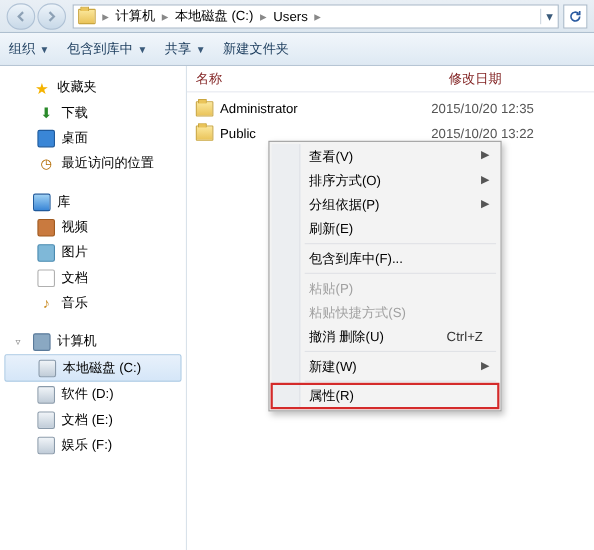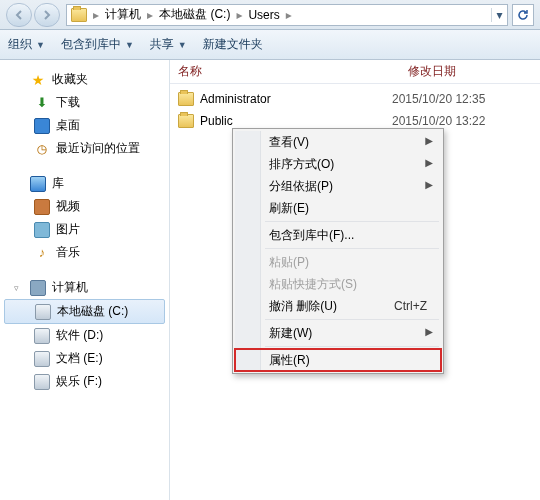--- a/index.html
+++ b/index.html
@@ -42,21 +42,21 @@
 .col-headers { display: flex; height: 24px; border-bottom: 1px solid #e5e9f0; align-items: center; }
 .col { padding: 0 8px; color: #7f1d1d; }
 .col.name { flex: 1; }
 .col.date { width: 140px; }
 .file-list { padding: 4px 0; }
 .file-row { display: flex; align-items: center; padding: 3px 8px; cursor: pointer; height: 22px; }
 .file-name { flex: 1; display: flex; align-items: center; gap: 6px; }
 .file-date { width: 140px; color: #555; margin-left: 20px; }
 .folder-ico { width: 16px; height: 14px; background: linear-gradient(#fbe79b, #eac45a); border: 1px solid #caa63f; border-radius: 1px; position: relative; }
 .folder-ico::before { content: ""; position: absolute; top: -3px; left: 1px; width: 6px; height: 3px; background: #eac45a; border: 1px solid #caa63f; border-bottom: none; border-radius: 1px 1px 0 0; }
-.context-menu { position: absolute; left: 232px; top: 128px; width: 212px; background: #f3f3f3; border: 1px solid #a0a0a0; box-shadow: 2px 3px 6px rgba(0,0,0,.25); padding: 2px; z-index: 10; }
+.context-menu { position: absolute; left: 244px; top: 128px; width: 212px; background: #f3f3f3; border: 1px solid #a0a0a0; box-shadow: 2px 3px 6px rgba(0,0,0,.25); padding: 2px; z-index: 10; }
 .cm-icon-col { position: absolute; left: 2px; top: 2px; bottom: 2px; width: 26px; background: #eceef1; border-right: 1px solid #dfe2e6; }
 .cm-items { position: relative; }
 .cm-item { display: flex; align-items: center; height: 22px; padding-left: 34px; padding-right: 20px; cursor: pointer; position: relative; }
 .cm-item.disabled { color: #a0a0a0; cursor: default; }
 .cm-sep { height: 1px; background: #e0e2e6; margin: 2px 2px 2px 30px; }
 .cm-arrow { position: absolute; right: 8px; top: 4px; color: #555; font-size: 10px; }
 .cm-shortcut { position: absolute; right: 14px; color: #333; }
 .cm-item.highlighted { outline: 2px solid #d42a2a; outline-offset: -1px; }
 .arrow-svg { width: 12px; height: 12px; }
 .reficon { width: 14px; height: 14px; }
@@ -139,20 +139,24 @@
       </div>
       <div class="sb-item child">
           <span class="icon16 vid"></span>
           <span class="sb-label">视频</span>
         </div>
       <div class="sb-item child">
           <span class="icon16 pic"></span>
           <span class="sb-label">图片</span>
         </div>
       <div class="sb-item child">
+          <span class="icon16 doc"></span>
+          <span class="sb-label">文档</span>
+        </div>
+      <div class="sb-item child">
           <span class="icon16 mus">♪</span>
           <span class="sb-label">音乐</span>
         </div>
     </div>
     <div class="sb-group">
       <div class="sb-item">
         <span class="sb-expander">▿</span>
         <span class="icon16 comp"></span>
         <span class="sb-label">计算机</span>
       </div>

